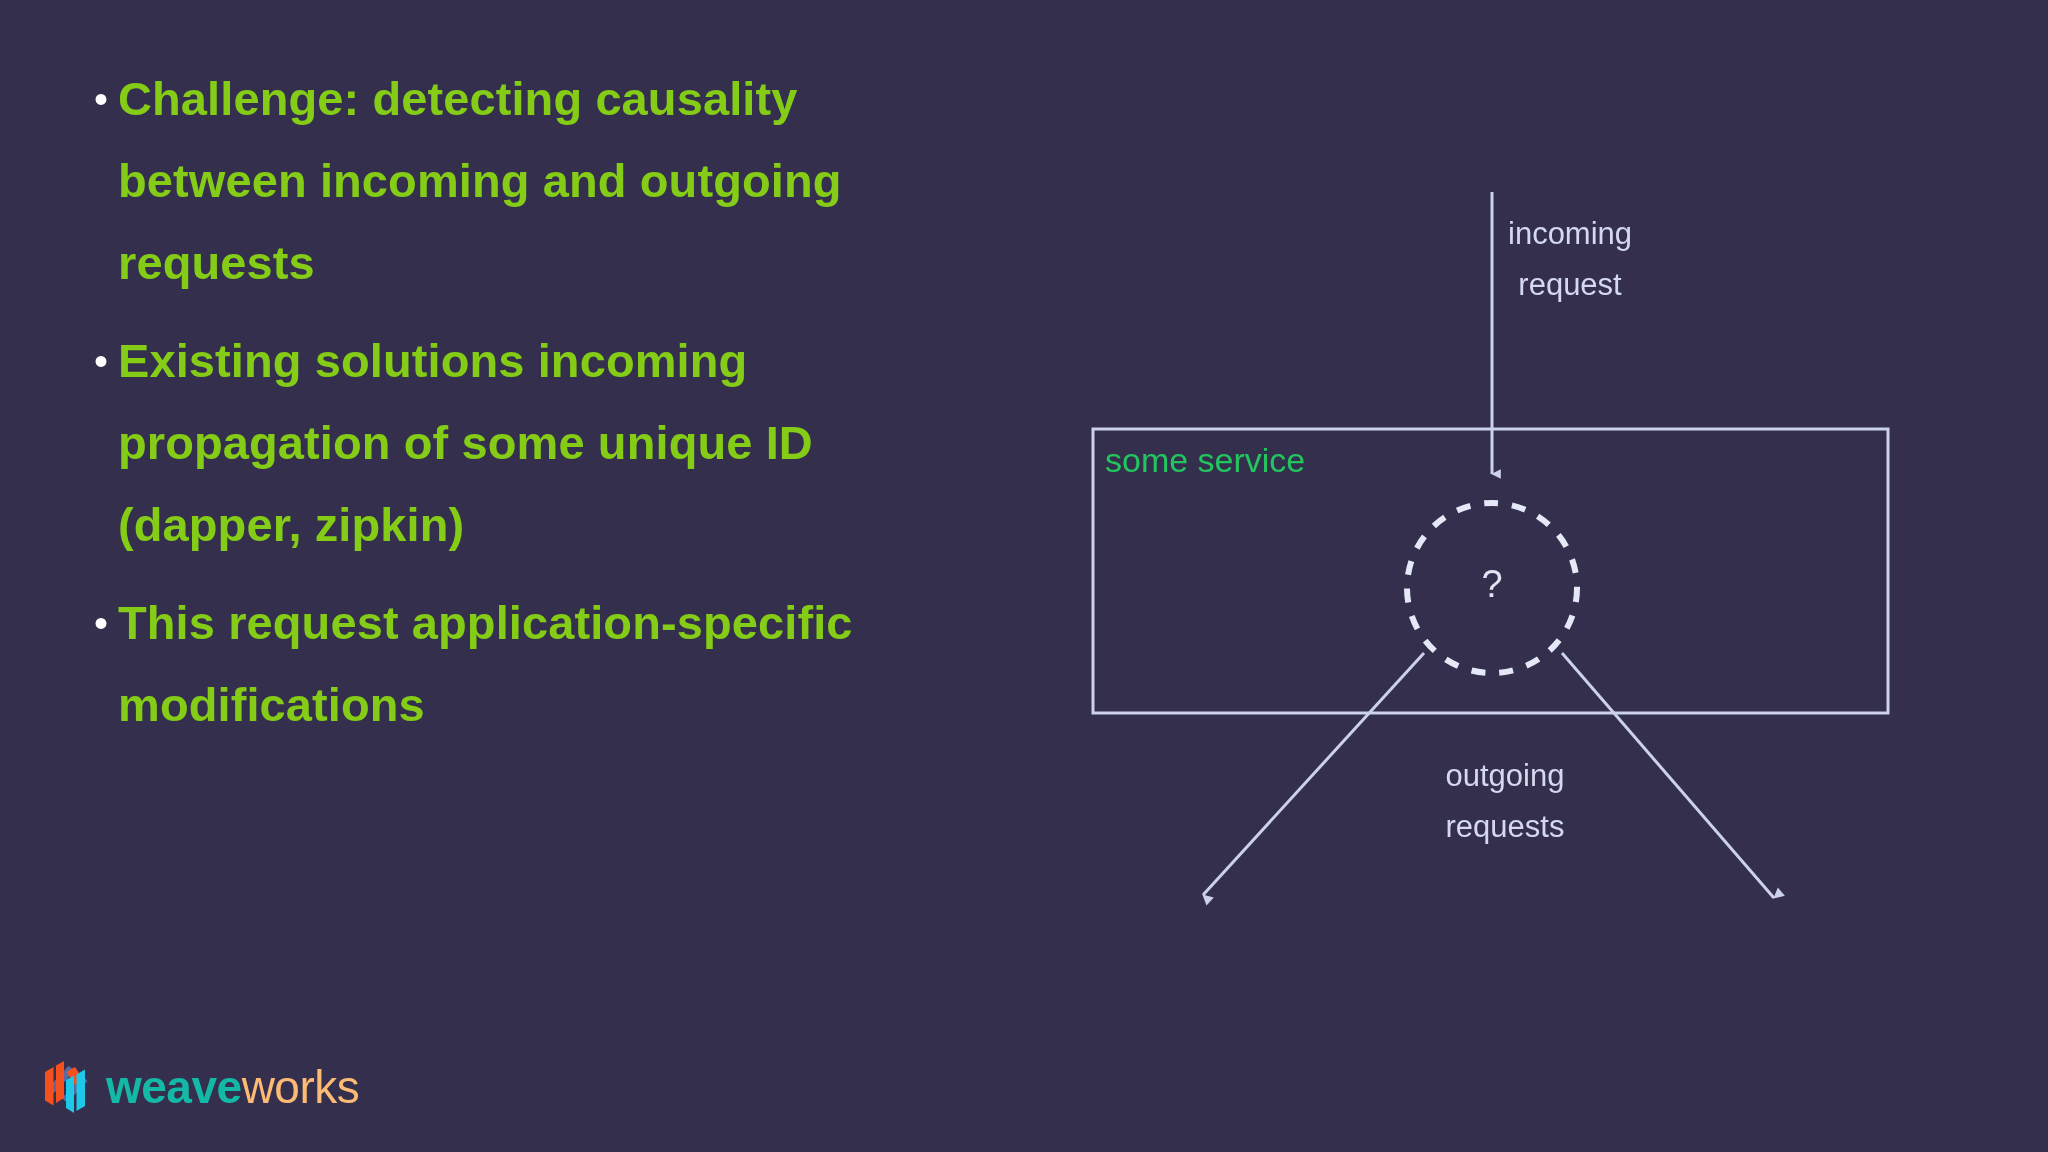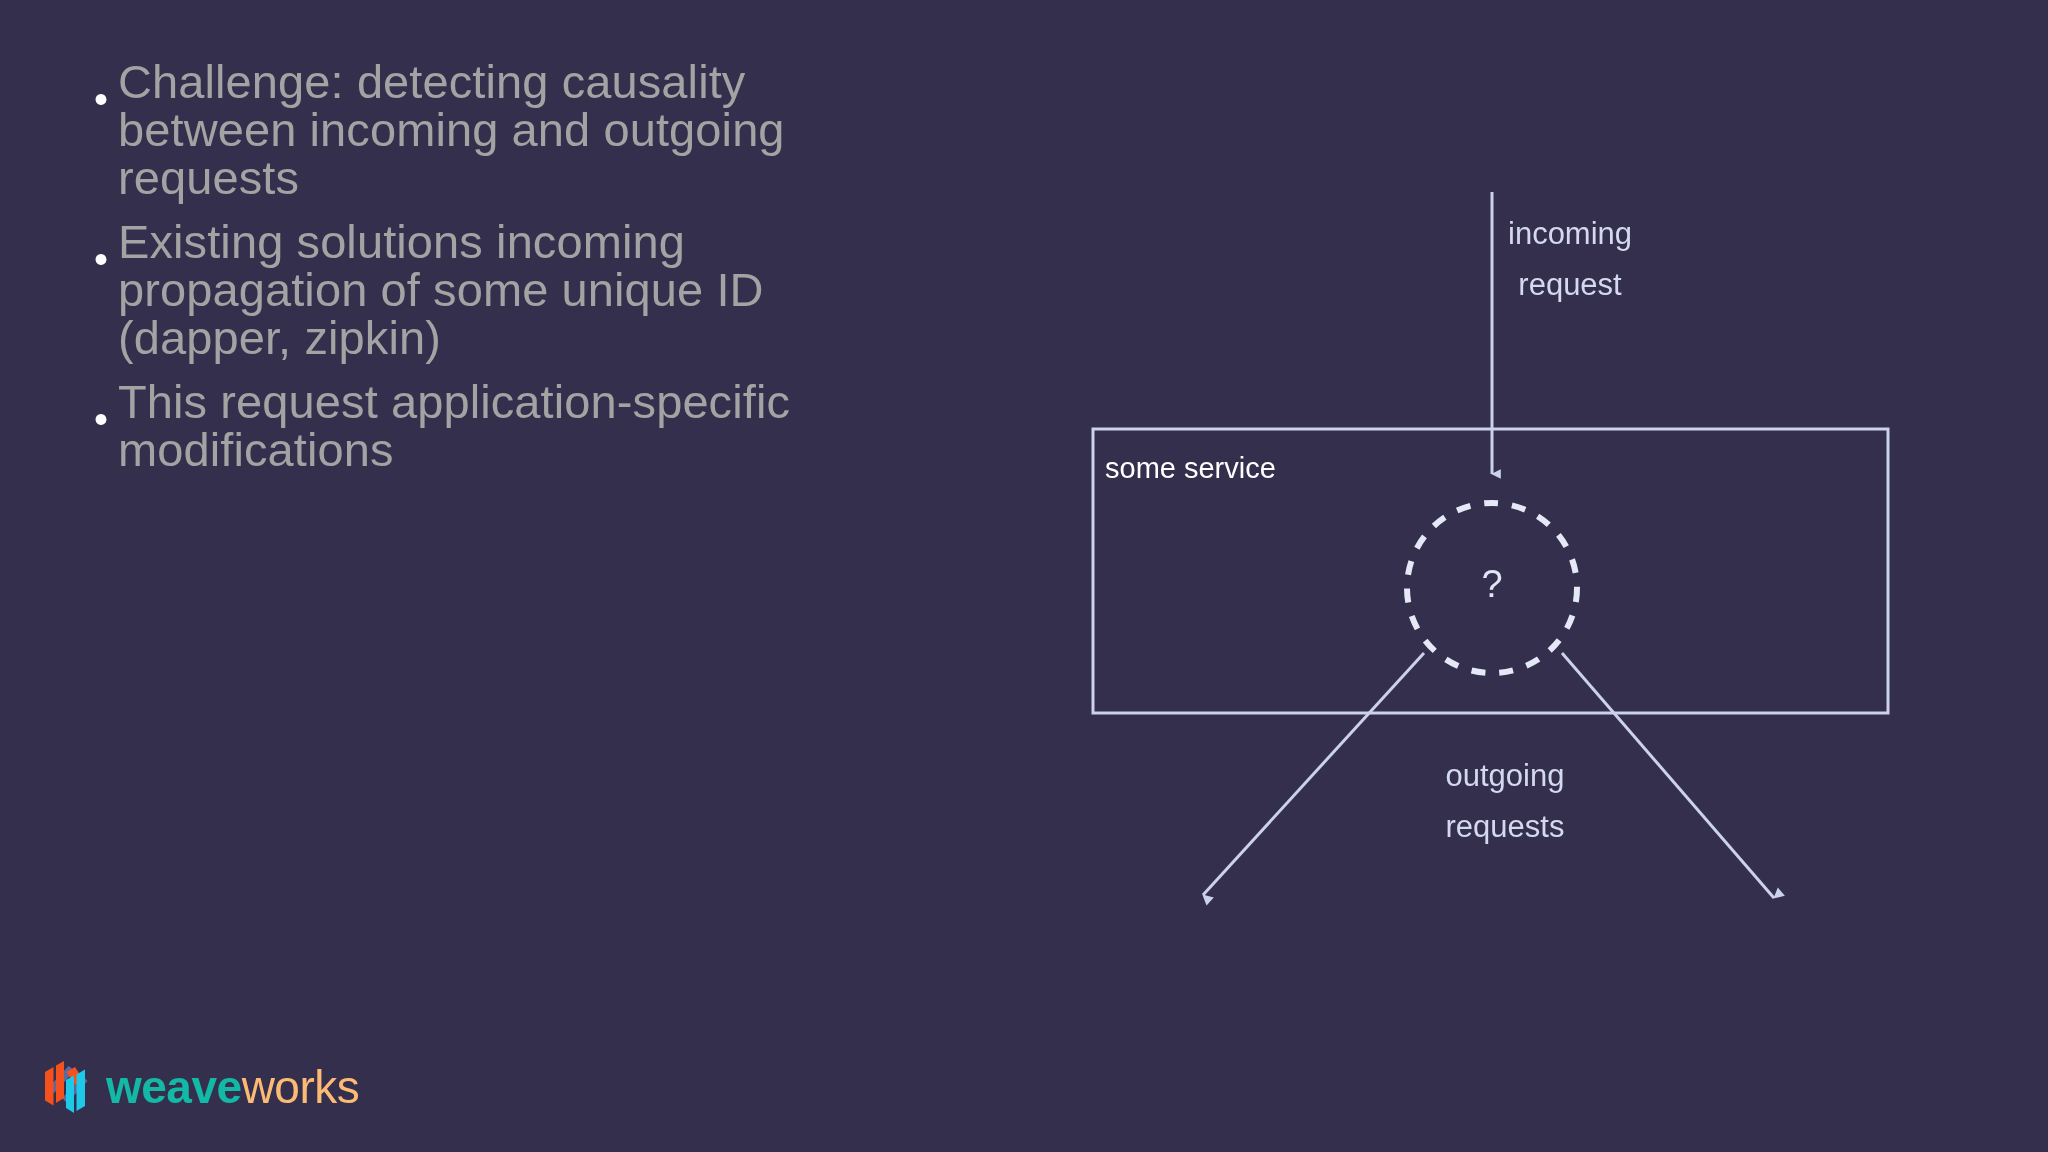--- a/index.html
+++ b/index.html
@@ -39,24 +39,24 @@
     flex: 0 0 30px;
     color: #ffffff;
     font-size: 40px;
     line-height: 82px;
     text-align: left;
     padding-left: 6px;
     box-sizing: border-box;
   }
   .bullet-text {
     flex: 1 1 auto;
-    color: #a3a3a3;
+    color: #84cc16;
     font-size: 47px;
-    line-height: 48px;
-    font-weight: 400;
+    line-height: 82px;
+    font-weight: 700;
     letter-spacing: 0.1px;
     white-space: pre-line;
   }
 
   
   #diagram {
     position: absolute;
     left: 1040px;
     top: 180px;
     width: 960px;
@@ -85,23 +85,23 @@
   }
   #label-outgoing {
     left: 315px;
     top: 570px;
     width: 300px;
     text-align: center;
   }
   #service-name {
     position: absolute;
     left: 65px;
-    top: 268px;
-    color: #ffffff;
-    font-size: 29px;
+    top: 260px;
+    color: #22c55e;
+    font-size: 34px;
     line-height: 40px;
     font-weight: 400;
   }
   #question-mark {
     position: absolute;
     left: 382px;
     top: 384px;
     width: 140px;
     text-align: center;
     color: #e2e5f4;

